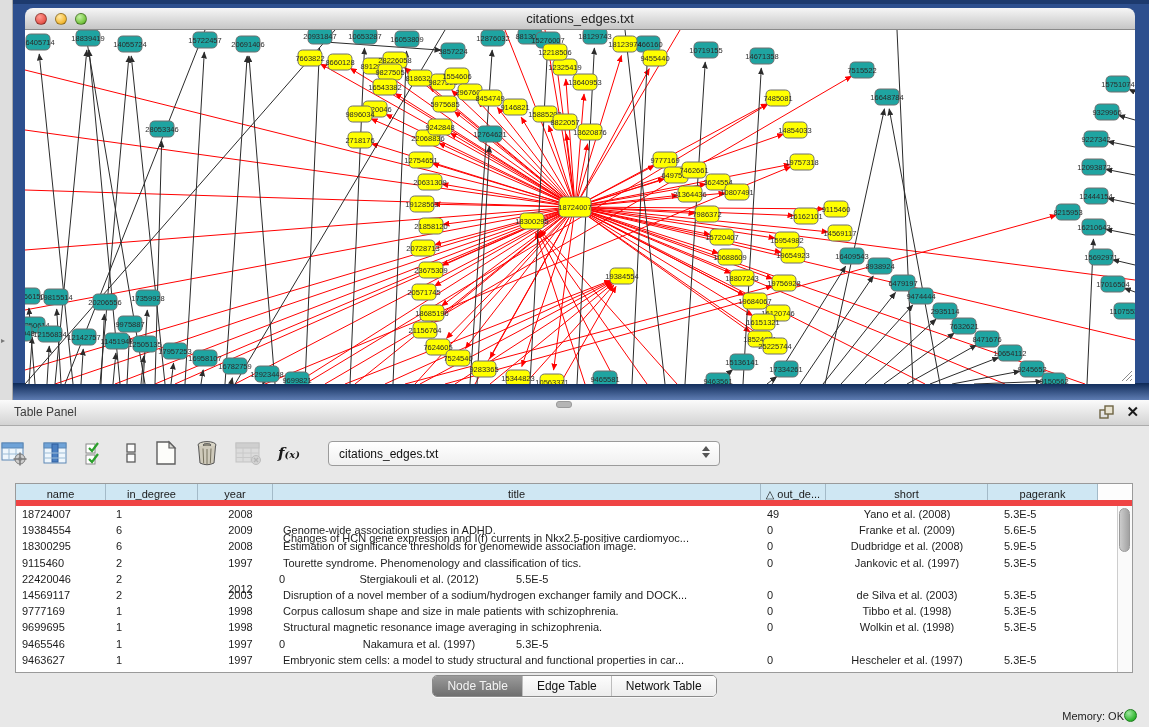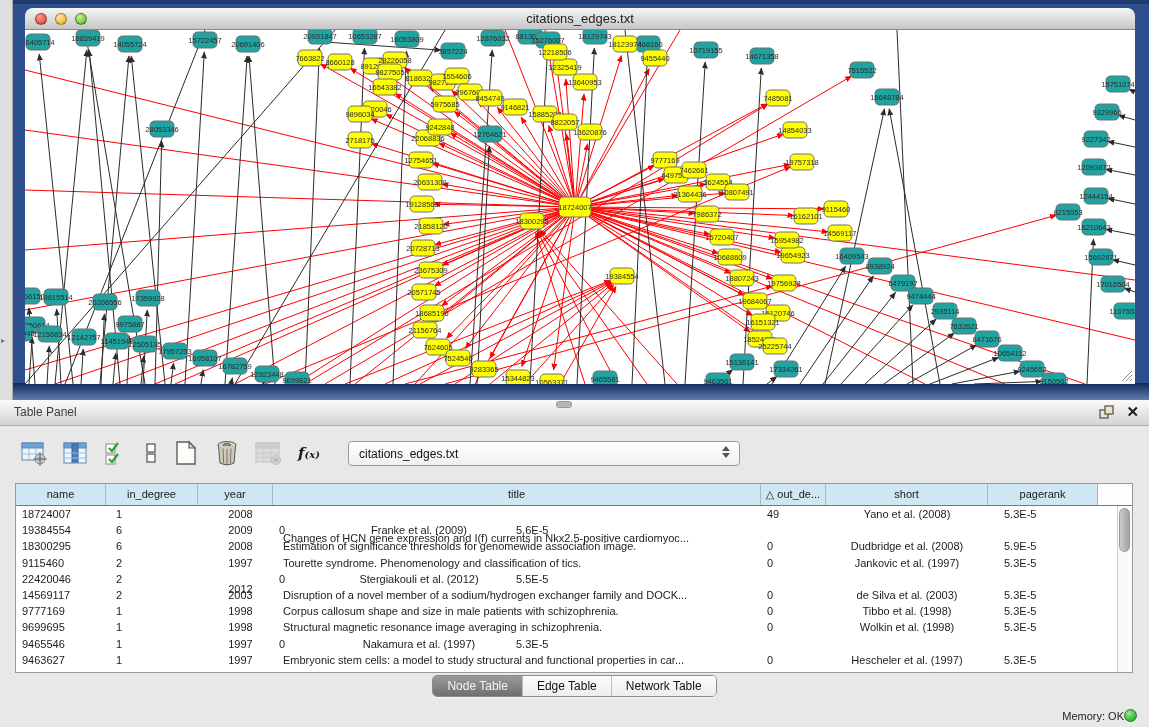--- a/index.html
+++ b/index.html
@@ -30,36 +30,36 @@
   .panel{position:absolute;left:0;top:400px;width:1149px;height:327px;background:#e8e8e8;}
   .panel-header{position:relative;height:26px;background:linear-gradient(#fbfbfb,#d3d3d3);
                 border-bottom:1px solid #ababab;box-sizing:border-box;}
   .panel-title{position:absolute;left:14px;top:5px;font-size:12px;color:#3c3c3c;}
   .divider-handle{position:absolute;left:556px;top:1px;width:14px;height:5px;border-radius:3px;
                 background:#b5b5b5;border:1px solid #9a9a9a;}
   .panel-header-icons{position:absolute;right:10px;top:4px;display:flex;gap:12px;align-items:center;}
   .panel-header-icons svg{display:block;}
   .close-x{font-size:15px;font-weight:bold;color:#1a1a1a;line-height:16px;cursor:default;}
 
-  .toolbar{position:relative;height:54px;display:flex;align-items:center;padding-left:20px;}
+  .toolbar{position:relative;height:54px;display:flex;align-items:center;}
   .tool{margin-right:13px;display:flex;align-items:center;justify-content:center;width:28px;height:28px;}
   .tool.narrow{width:16px;}
   .fx{font-family:"DejaVu Serif",serif;font-style:italic;font-size:15px;color:#1a1a1a;font-weight:bold;}
   .fx small{font-size:10px;font-weight:bold;}
   .combo{position:relative;margin-left:12px;width:392px;height:25px;border:1px solid #9b9b9b;border-radius:4px;
          background:linear-gradient(#ffffff,#f0f0f0);font-size:12px;color:#111;line-height:25px;
          padding-left:10px;box-sizing:border-box;}
   .combo .spin{position:absolute;right:9px;top:4px;display:flex;flex-direction:column;gap:2px;}
   .combo .spin i{display:block;width:0;height:0;border-left:4px solid transparent;border-right:4px solid transparent;}
   .combo .spin .up{border-bottom:5px solid #555;}
   .combo .spin .down{border-top:5px solid #555;}
 
   .tablebox{position:absolute;left:15px;top:83px;width:1118px;height:190px;background:#fff;
             border:1px solid #9a9a9a;box-sizing:border-box;}
-  .thead{display:flex;height:22px;border-bottom:1px solid #ef4444;box-sizing:border-box;}
+  .thead{display:flex;height:22px;border-bottom:6px solid #ef4444;box-sizing:border-box;}
   .th{background:#cfe7f3;border-right:1px solid #a3bac8;box-sizing:border-box;font-size:11px;color:#1a1a1a;
       text-align:center;line-height:21px;overflow:hidden;white-space:nowrap;}
   .th-filler{flex:1;background:#fdfdfd;}
   .tbody{position:absolute;left:0;top:22px;right:15px;bottom:0;overflow:hidden;}
   .tr{display:flex;height:16.2px;align-items:center;}
   .td{font-size:11px;color:#1c1c1c;white-space:nowrap;overflow:hidden;box-sizing:border-box;}
   .td.c0{padding-left:6px;}.td.c1{padding-left:10px;}.td.c2{padding-left:10px;text-align:center;}
   .td.c3{padding-left:10px;}.td.c4{padding-left:6px;}
   .td.c5{text-align:center;}.td.c6{padding-left:16px;}
   .vscroll{position:absolute;right:0;top:22px;bottom:0;width:15px;background:#fafafa;
@@ -905,20 +905,21 @@
             <div class="td c2" style="width: 75px;">2008</div>
             <div class="td c3" style="width: 488px; margin-top: 48px;">Changes of HCN gene expression and I(f) currents in Nkx2.5-positive cardiomyoc...</div>
             <div class="td c4" style="width: 65px;">49</div>
             <div class="td c5" style="width: 162px;">Yano et al. (2008)</div>
             <div class="td c6" style="width: 110px;">5.3E-5</div>
           </div>
           <div class="tr">
             <div class="td c0" style="width: 90px;">19384554</div>
             <div class="td c1" style="width: 92px;">6</div>
             <div class="td c2" style="width: 75px;">2009</div>
+            <div class="td c3" style="width: 488px;">Genome-wide association studies in ADHD.</div>
             <div class="td c4" style="width: 65px;">0</div>
             <div class="td c5" style="width: 162px;">Franke et al. (2009)</div>
             <div class="td c6" style="width: 110px;">5.6E-5</div>
           </div>
           <div class="tr">
             <div class="td c0" style="width: 90px;">18300295</div>
             <div class="td c1" style="width: 92px;">6</div>
             <div class="td c2" style="width: 75px;">2008</div>
             <div class="td c3" style="width: 488px;">Estimation of significance thresholds for genomewide association image.</div>
             <div class="td c4" style="width: 65px;">0</div>

